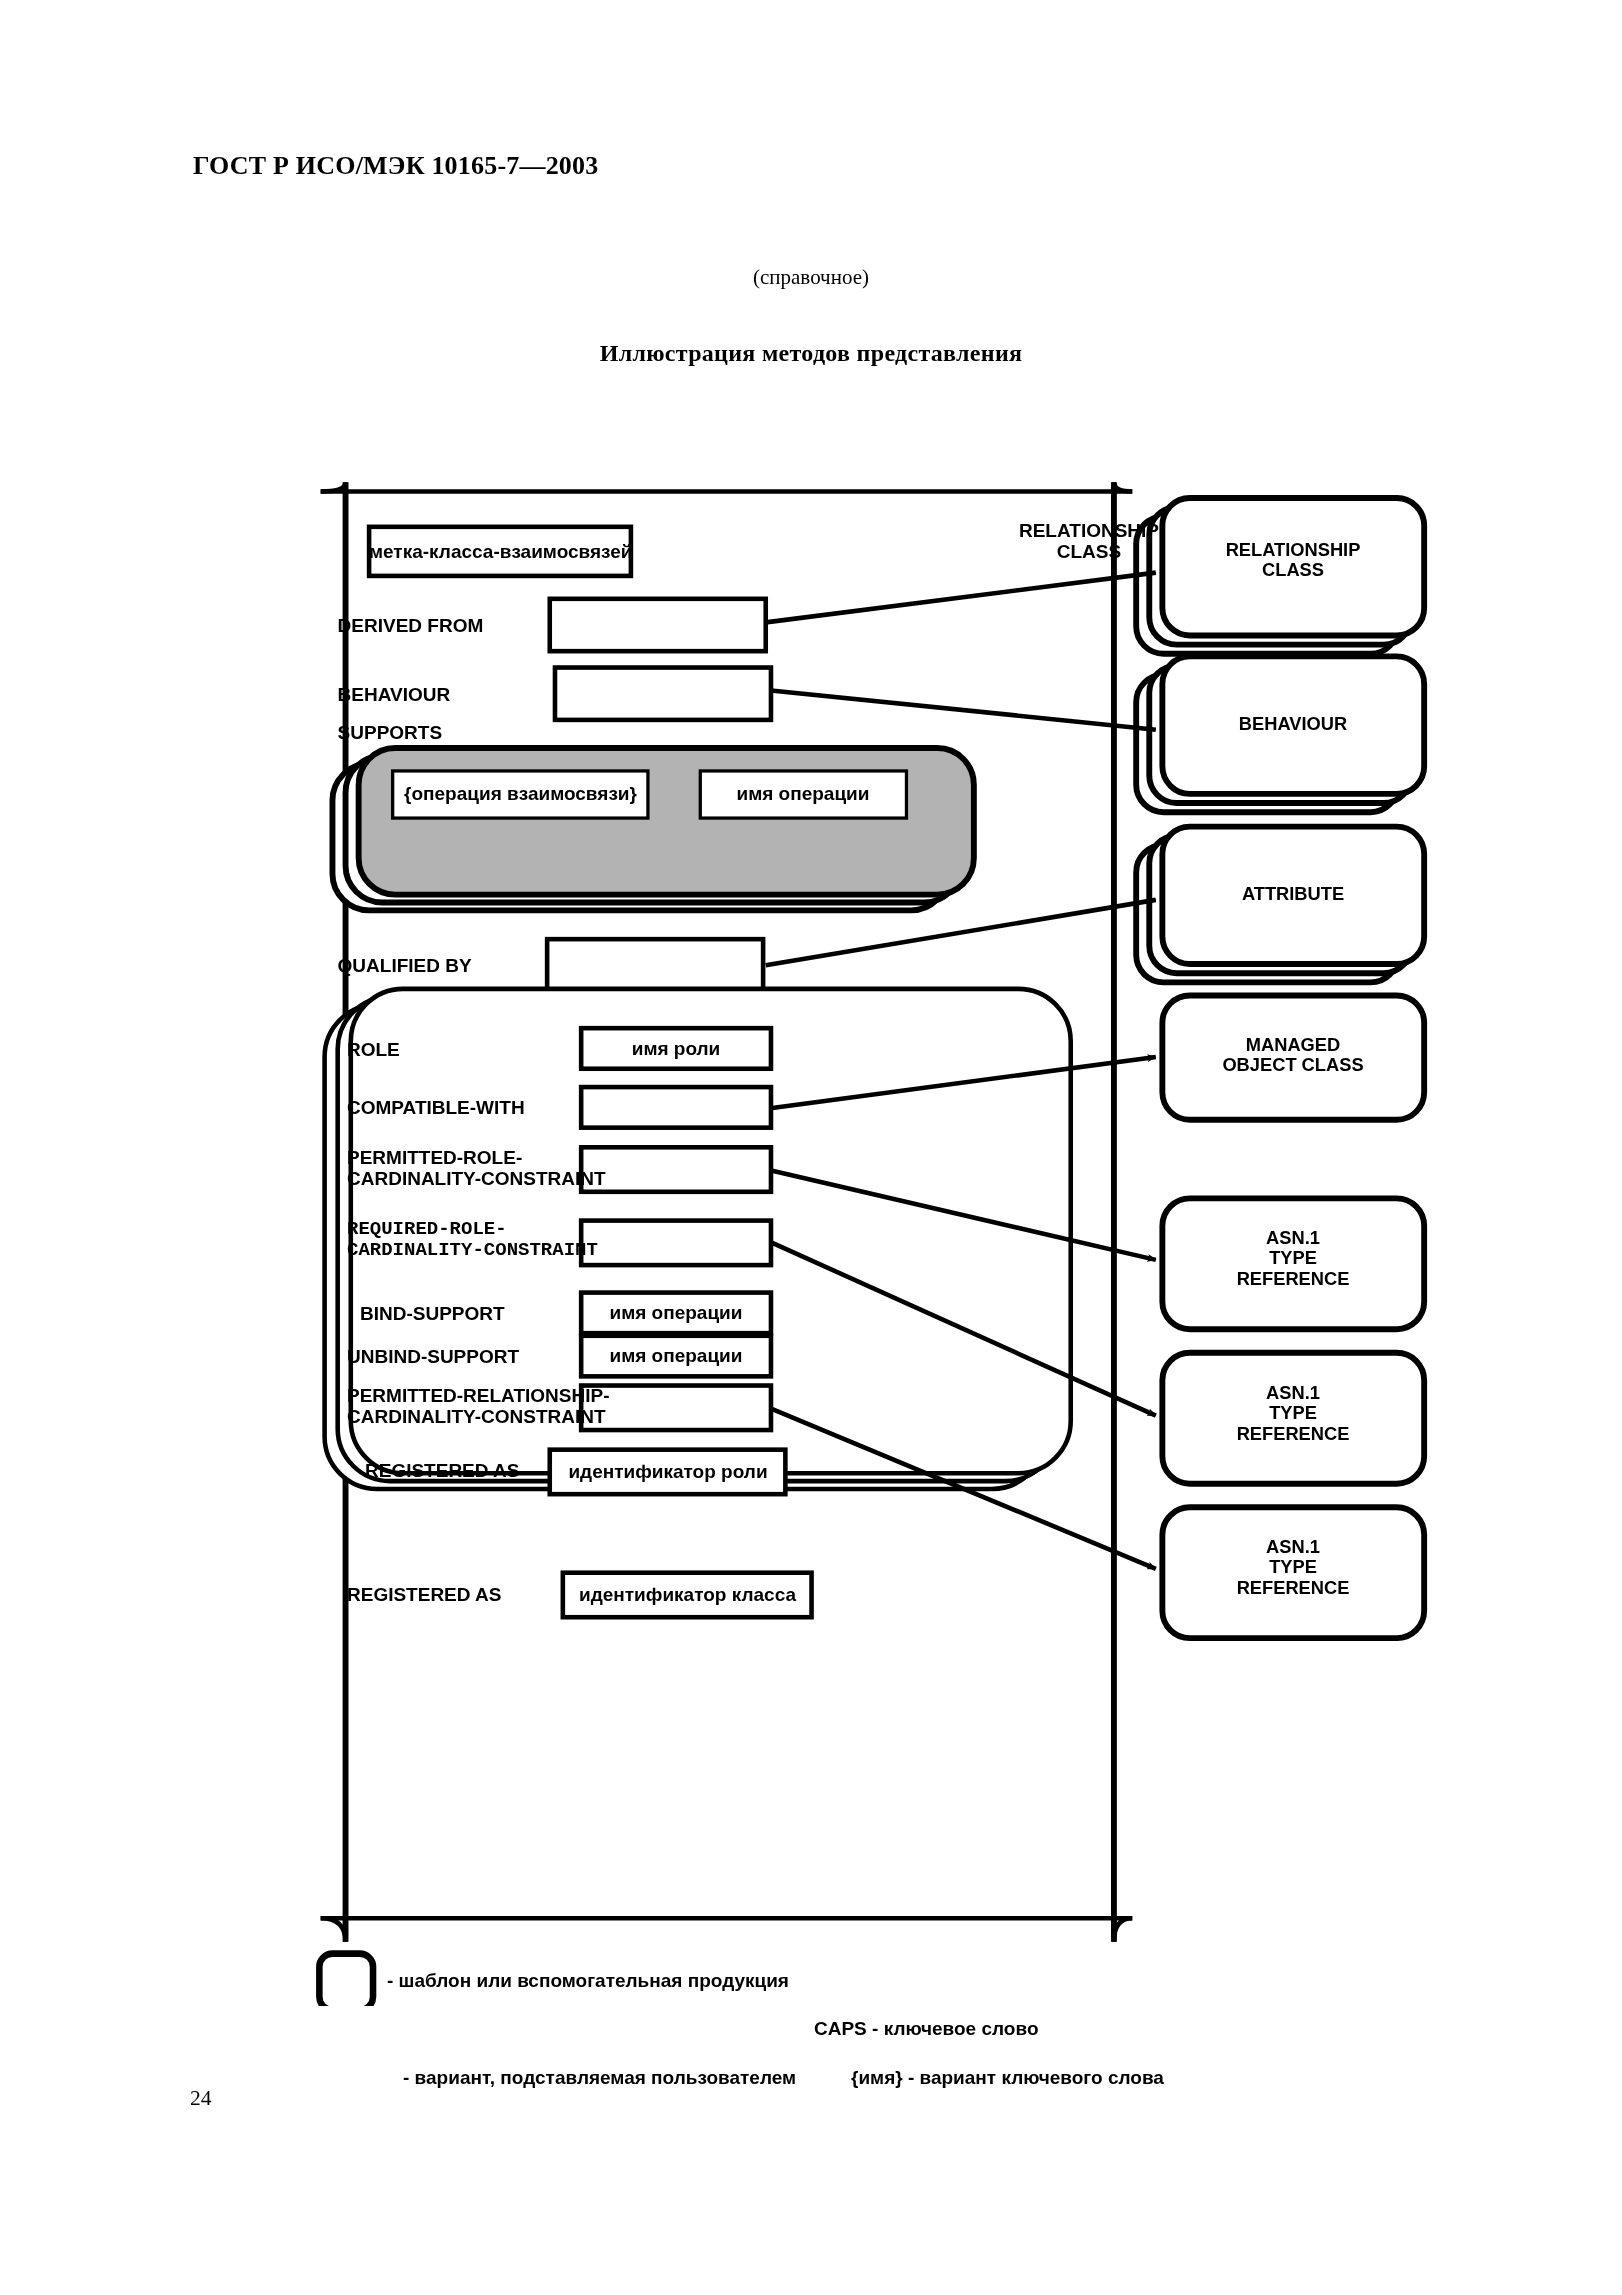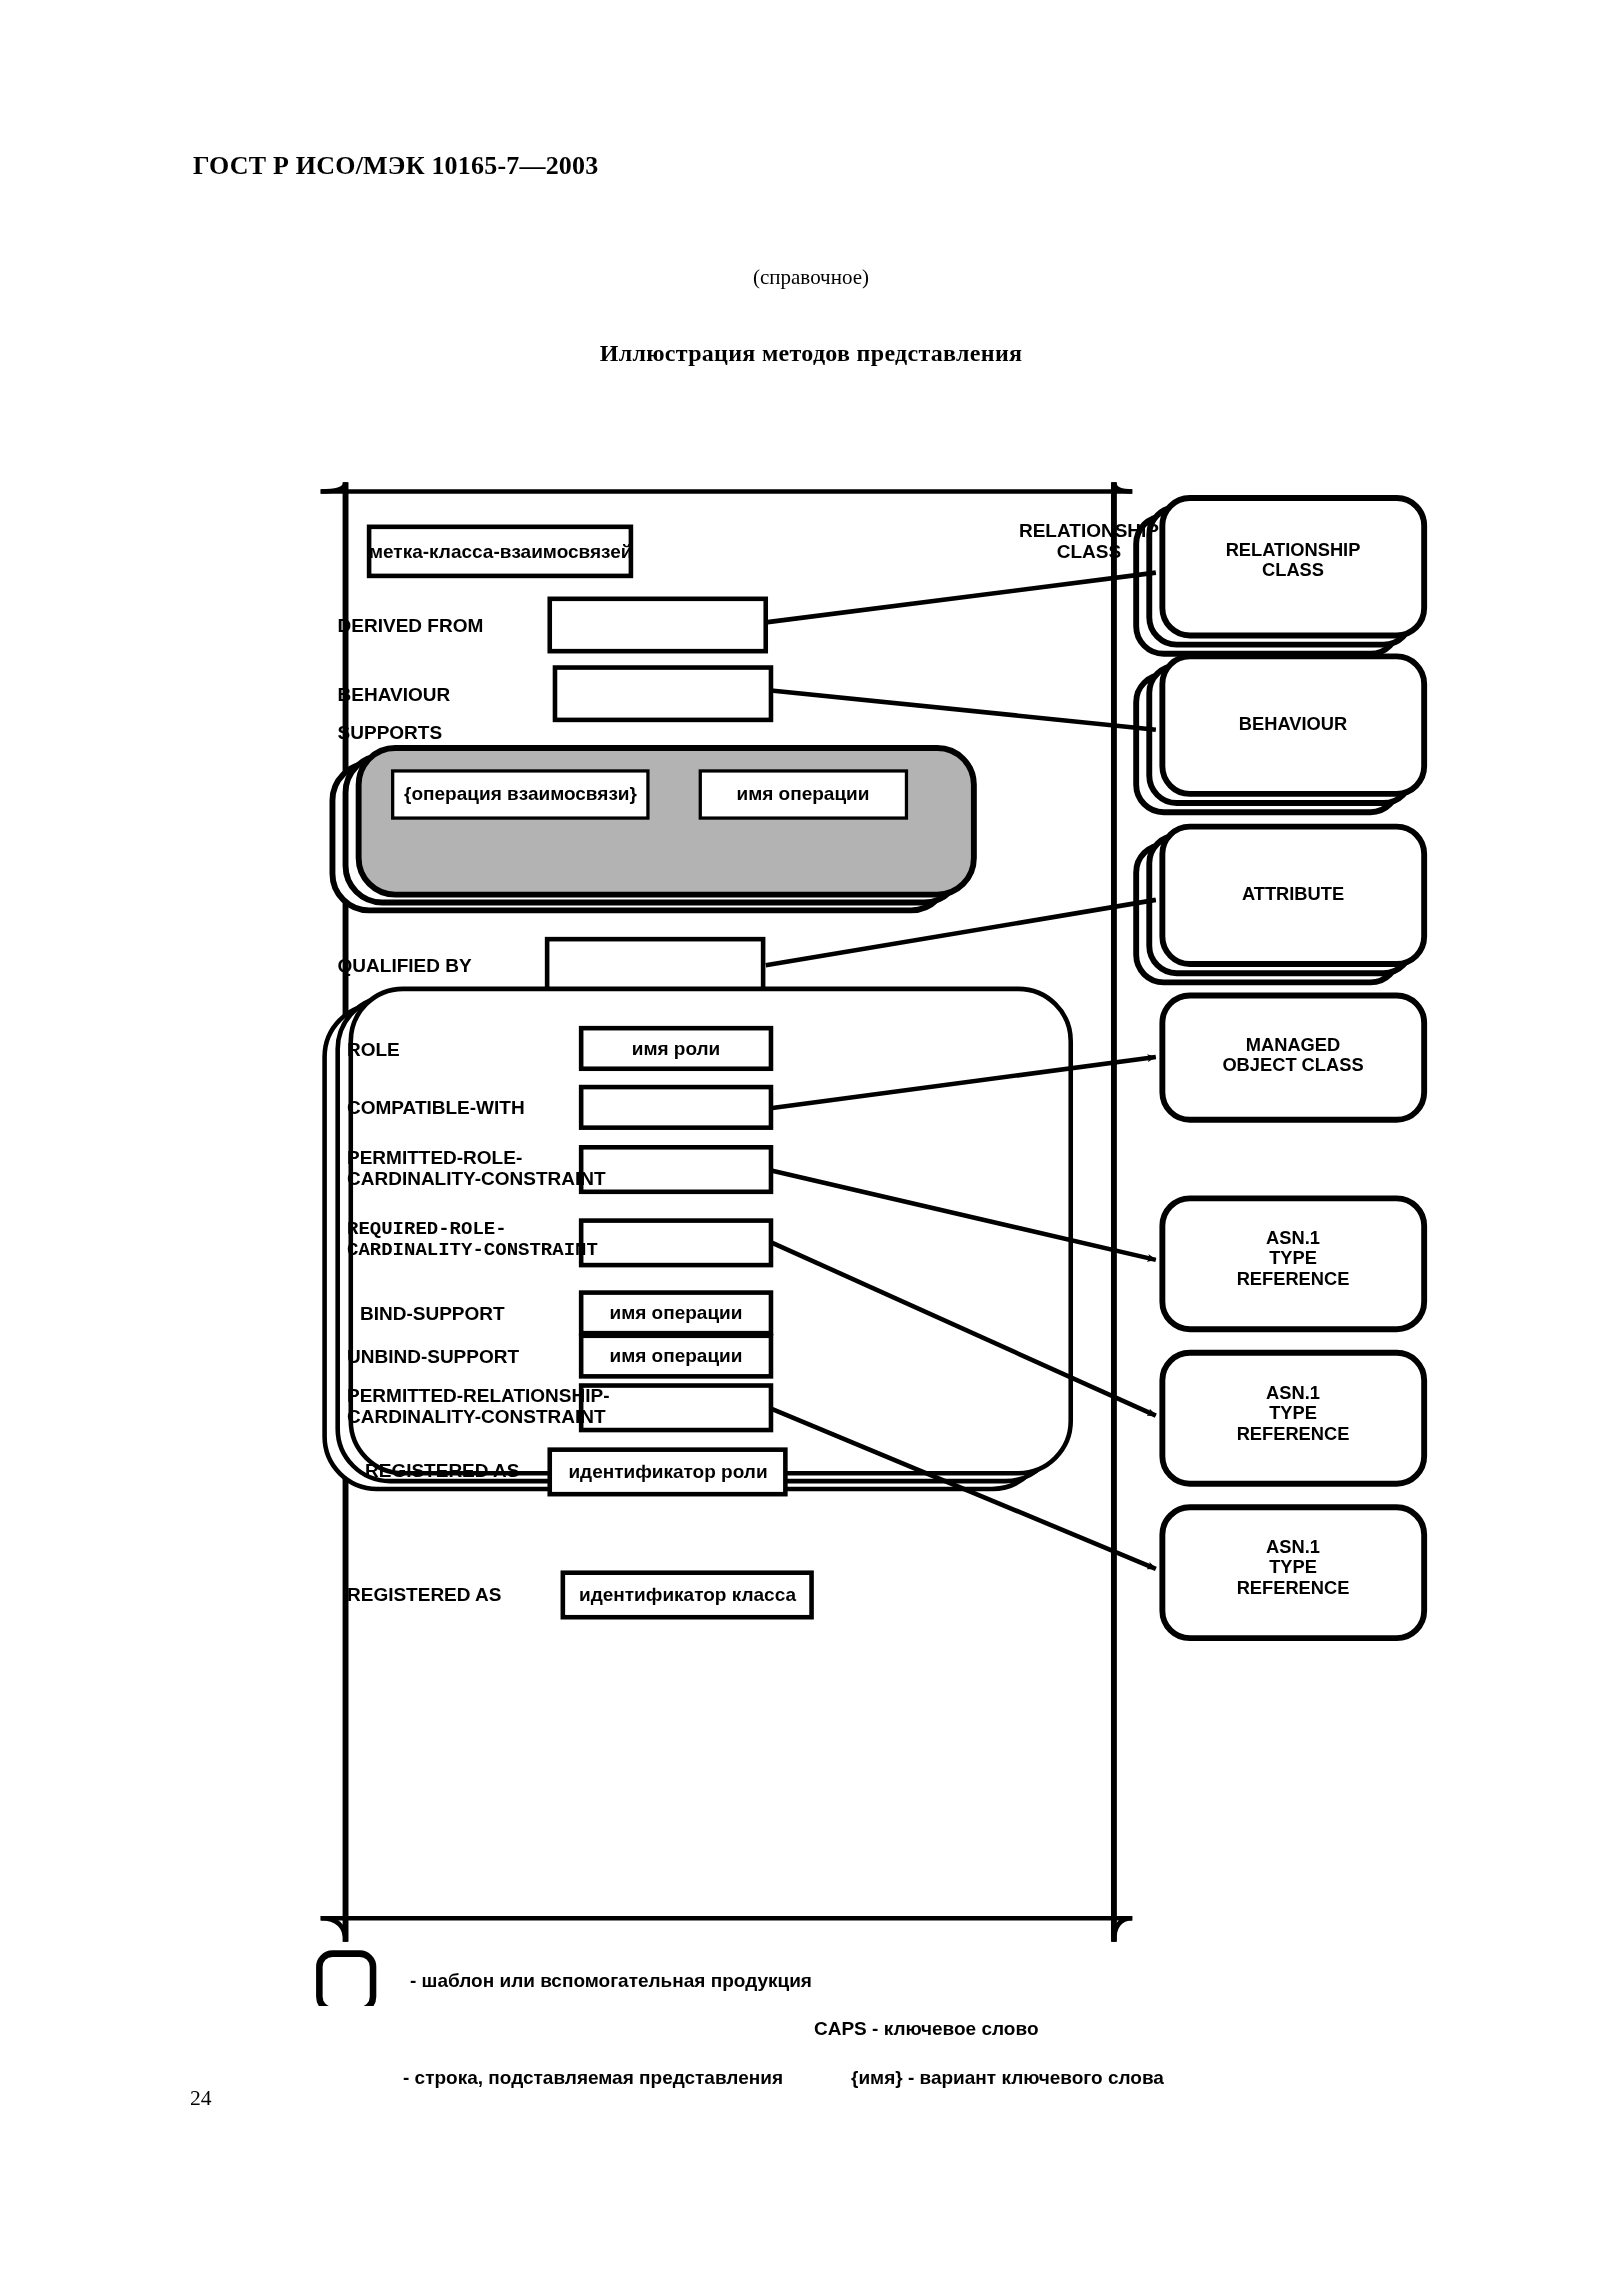--- a/index.html
+++ b/index.html
@@ -207,23 +207,23 @@
     <div class="lbl stackbox" style="left:848px;top:747px;width:262px;">ASN.1
 TYPE
 REFERENCE</div>
     <div class="lbl stackbox" style="left:848px;top:902px;width:262px;">ASN.1
 TYPE
 REFERENCE</div>
     <div class="lbl stackbox" style="left:848px;top:1056px;width:262px;">ASN.1
 TYPE
 REFERENCE</div>
 
-    <div class="lbl legend" style="left:73px;top:1489px;margin-left:23px;">- шаблон или вспомогательная продукция</div>
+    <div class="lbl legend" style="left:73px;top:1489px;">- шаблон или вспомогательная продукция</div>
     <div class="lbl legend" style="left:500px;top:1489px;margin-top:48px;">CAPS - ключевое слово</div>
-    <div class="lbl legend" style="left:89px;top:1586px;">- строка, подставляемая представления</div>
+    <div class="lbl legend" style="left:89px;top:1586px;">- вариант, подставляемая пользователем</div>
     <div class="lbl legend" style="left:537px;top:1586px;">{имя} - вариант ключевого слова</div>
 
   </div>
 
   <div class="page-num">24</div>
 
 </div>
 
 
 </body></html>

